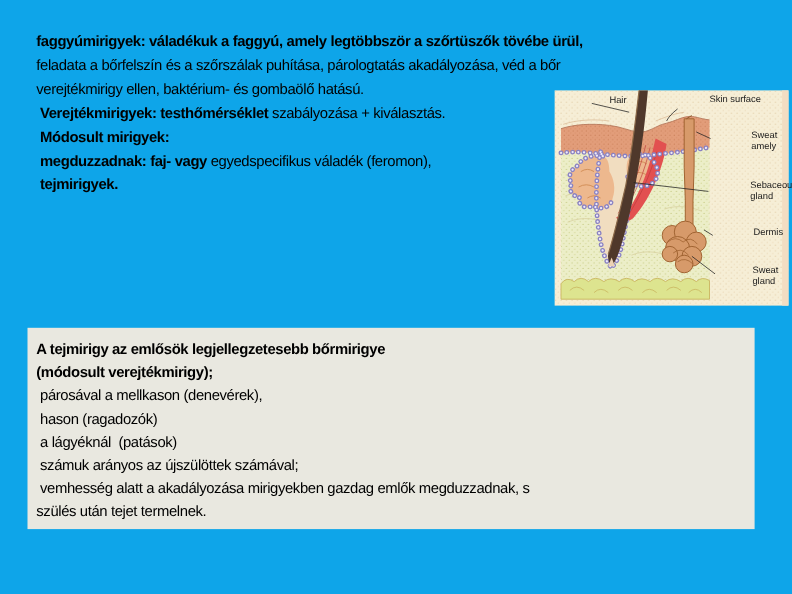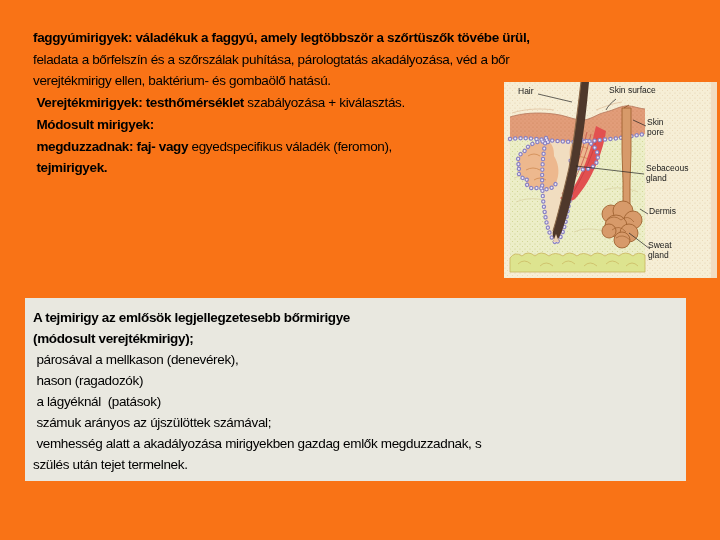--- a/index.html
+++ b/index.html
@@ -1,32 +1,32 @@
 <!DOCTYPE html>
 <html><head>
 <meta charset="utf-8">
 <style>
   html,body{margin:0;padding:0;}
   .slide{
-    position:relative;width:720px;height:540px;background:#f97316;overflow:hidden;
+    position:relative;width:720px;height:540px;background:#0ea5e9;overflow:hidden;
     font-family:"Liberation Sans",sans-serif;color:#000;
   }
   .textblock{position:absolute;font-size:13.5px;letter-spacing:-0.35px;}
   .rline{white-space:pre-wrap;}
   .rline .b{font-weight:700;}
   #top-block{left:33px;top:27px;width:545px;line-height:21.7px;}
   #bottom-block{
     left:25px;top:298px;width:661px;height:183px;background:#e9e8e0;
     box-sizing:border-box;padding:9px 20px 0 8px;line-height:21px;
   }
   #diagram{position:absolute;left:504px;top:82px;width:213px;height:196px;}
   #diagram svg{position:absolute;left:0;top:0;}
   .dlabel{
     position:absolute;font-size:8.5px;line-height:9.8px;color:#1a1a1a;
-    letter-spacing:0;font-family:"Liberation Sans",sans-serif;
+    letter-spacing:0;font-family:"Liberation Sans",sans-serif;margin-left:36px;
   }
   .dlabel.nowrap{white-space:nowrap;}
   #lbl-hair{left:14px;top:5px;}
   #lbl-skin-surface{left:105px;top:4px;}
   #lbl-sweat-pore{left:143px;top:36px;width:34px;}
   #lbl-sebaceous{left:142px;top:82px;width:56px;}
   #lbl-dermis{left:145px;top:125px;}
   #lbl-sweat-gland{left:144px;top:159px;width:34px;}
 </style>
 </head>
@@ -126,21 +126,21 @@
         <path d="M112,17 C107,21 104,24 102,28"></path>
         <path d="M142,44 L129,38"></path>
         <path d="M140,92 L72,84"></path>
         <path d="M144,132 L136,127"></path>
         <path d="M125,151 L146,167"></path>
       </g>
     </svg>
 
     <div id="lbl-hair" class="dlabel nowrap">Hair</div>
     <div id="lbl-skin-surface" class="dlabel nowrap">Skin surface</div>
-    <div id="lbl-sweat-pore" class="dlabel">Skin pore</div>
+    <div id="lbl-sweat-pore" class="dlabel">Sweat amely</div>
     <div id="lbl-sebaceous" class="dlabel">Sebaceous gland</div>
     <div id="lbl-dermis" class="dlabel nowrap">Dermis</div>
     <div id="lbl-sweat-gland" class="dlabel">Sweat gland</div>
   </div>
 
   <div id="bottom-block" class="textblock">
       <div class="rline"><span class="b">A tejmirigy az emlősök legjellegzetesebb bőrmirigye</span></div>
       <div class="rline"><span class="b">(módosult verejtékmirigy);</span></div>
       <div class="rline"><span> párosával a mellkason (denevérek),</span></div>
       <div class="rline"><span> hason (ragadozók)</span></div>

